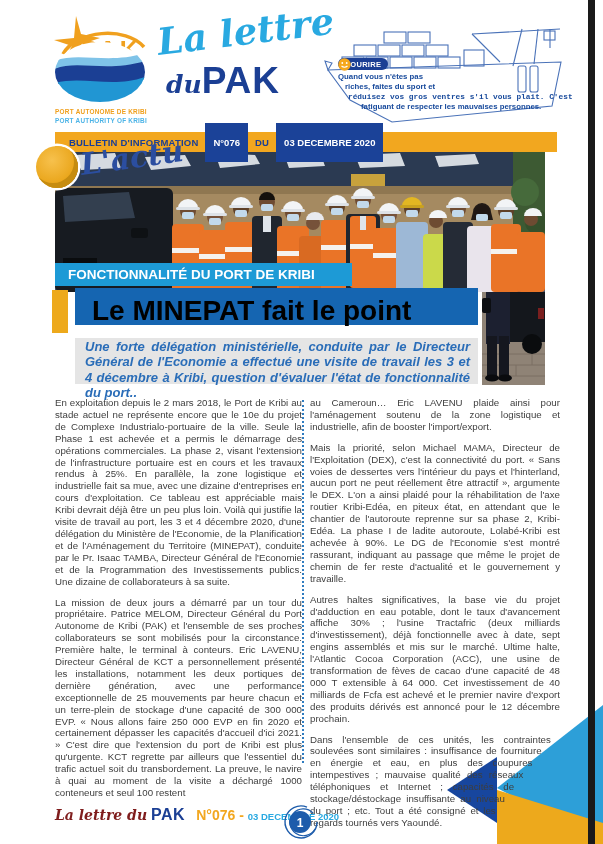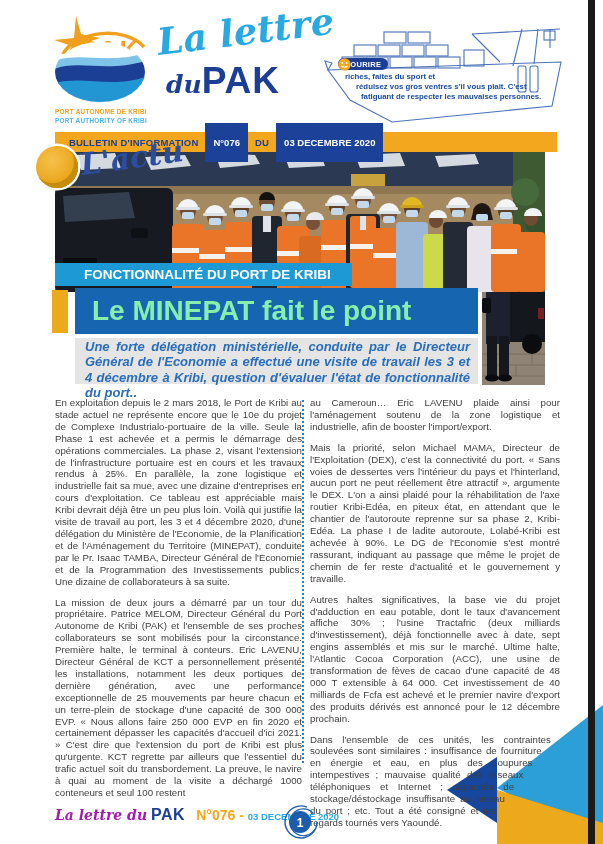--- a/index.html
+++ b/index.html
@@ -21,60 +21,60 @@
   .t-pak{font-weight:900;font-size:37px;color:#1b3f94;letter-spacing:1px;}
 
   
   .ship{left:322px;top:16px;width:245px;height:122px;}
   .ship svg{position:absolute;left:0;top:0;}
   .sourire{position:absolute;left:16px;top:42px;width:215px;z-index:2;}
   .sourire-head{display:flex;align-items:center;gap:3px;margin-bottom:2px;}
   .badge{background:#1b3f94;color:#fff;font-size:7.5px;font-weight:700;
          padding:1.5px 7px;border-radius:7px;letter-spacing:.3px;}
   .s-line{font-size:7.8px;font-weight:700;color:#17499b;line-height:10px;white-space:nowrap;}
-  .i2{margin-left:7px;} .i3{margin-left:18px;} .i4{margin-left:23px;}
+  .i2{margin-left:7px;} .i3{margin-left:10px;font-family:Liberation Mono, monospace;} .i4{margin-left:23px;}
 
   
   .bulletin{left:55px;top:132px;width:502px;height:20px;background:#f2a71f;display:flex;
             align-items:center;gap:7px;padding-left:14px;box-sizing:border-box;z-index:3;}
   .b-label,.b-du{color:#1b3f94;font-weight:700;font-size:9.5px;letter-spacing:.2px;}
   .b-box{background:#1b4298;color:#fff;font-weight:700;font-size:9.5px;padding:14px 8px;}
 
   
   .actu-circle{left:36px;top:146px;width:42px;height:42px;border-radius:50%;z-index:5;
       background:radial-gradient(circle at 38% 34%,#f7c14d,#e8a214 70%);
       box-shadow:0 0 0 2.5px #fff, inset -4px -5px 0 #c68c10;}
   .actu-script{left:80px;top:140px;font-family:"DejaVu Serif",serif;font-style:italic;font-weight:700;
       font-size:30px;color:#2b4ea0;transform:rotate(-8deg);z-index:5;}
 
   
   .photo-main{left:55px;top:152px;width:490px;height:140px;}
   .photo-right{left:482px;top:292px;width:63px;height:93px;}
 
   
   .kicker{left:55px;top:263px;width:297px;height:23px;background:#1d9ad6;color:#fff;z-index:4;
-          font-weight:700;font-size:13.5px;line-height:23px;padding-left:29px;box-sizing:border-box;}
+          font-weight:700;font-size:13.5px;line-height:23px;padding-left:13px;box-sizing:border-box;}
   .headline-accent{left:52px;top:290px;width:16px;height:43px;background:#eda91c;z-index:4;}
-  .headline{left:75px;top:288px;width:403px;height:46px;background:#1565b1;color:#86efac;z-index:4;
+  .headline{left:75px;top:288px;width:403px;height:37px;background:#1565b1;color:#000000;z-index:4;
             font-weight:700;font-size:28px;line-height:46px;padding-left:17px;box-sizing:border-box;}
   .standfirst{left:75px;top:338px;width:403px;height:46px;background:#e5e5e5;z-index:4;
       font-style:italic;font-weight:700;font-size:13px;color:#2a6db8;line-height:15.3px;
       padding:1px 8px 0 10px;box-sizing:border-box;text-align:justify;}
 
   
   .col{top:397px;z-index:2;}
   .col-left{left:55px;width:247px;}
   .col-right{left:310px;width:250px;}
   .col p{font-size:9.7px;line-height:11.9px;color:#3e3e3e;text-align:justify;margin:0 0 9px 0;}
   .divider{left:302px;top:400px;height:363px;width:0;border-left:2px dotted #2f7cc0;}
   .tri-cut{float:right;width:72px;height:84px;shape-outside:polygon(100% 0,10% 100%,100% 100%);}
 
   
   .footer-brand{left:55px;top:806px;display:flex;align-items:baseline;gap:4px;z-index:6;}
-  .f-script{font-family:"DejaVu Serif",serif;font-style:italic;font-weight:700;font-size:14px;color:#a21caf;}
+  .f-script{font-family:"DejaVu Serif",serif;font-style:italic;font-weight:700;font-size:14px;color:#7f1d1d;}
   .f-pak{font-weight:900;font-size:16px;color:#1b3f94;letter-spacing:.5px;}
   .f-issue{font-weight:700;font-size:14px;color:#f2a71f;margin-left:7px;}
   .f-date{font-weight:700;font-size:9.5px;color:#29a9e1;}
   .page-badge{left:282px;top:803px;width:38px;height:38px;z-index:6;}
 
   
   .triangles{right:0;bottom:0;width:163px;height:164px;z-index:1;}
   .scan-edge{left:588px;top:0;width:7px;height:844px;background:#1a1a1a;z-index:9;}
 </style>
 </head>
@@ -140,20 +140,21 @@
     <div class="sourire">
       <div class="sourire-head">
         <svg width="13" height="13" viewBox="0 0 13 13">
           <circle cx="6.5" cy="6.5" r="6.2" fill="#f5a81c"></circle>
           <circle cx="4.3" cy="5" r=".9" fill="#fff"></circle>
             <circle cx="8.7" cy="5" r=".9" fill="#fff"></circle>
           <path d="M3.5 8 Q6.5 10.6 9.5 8" stroke="#fff" stroke-width="1.1" fill="none"></path>
         </svg>
         <span class="badge">SOURIRE</span>
       </div>
+      <div class="s-line">Quand vous n'êtes pas</div>
       <div class="s-line i2">riches, faites du sport et</div>
       <div class="s-line i3">réduisez vos gros ventres s'il vous plait. C'est</div>
       <div class="s-line i4">fatiguant de respecter les mauvaises personnes.</div>
     </div>
   </div>
 
   <div class="abs bulletin">
     <span class="b-label">BULLETIN D'INFORMATION</span>
     <span class="b-box">N°076</span>
     <span class="b-du">DU</span>

